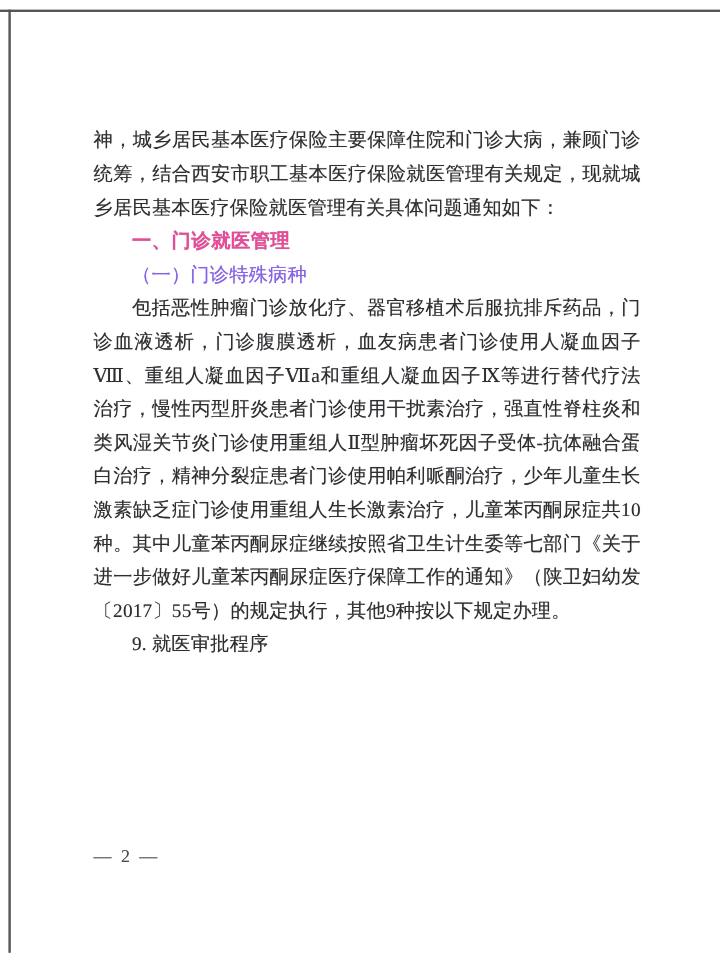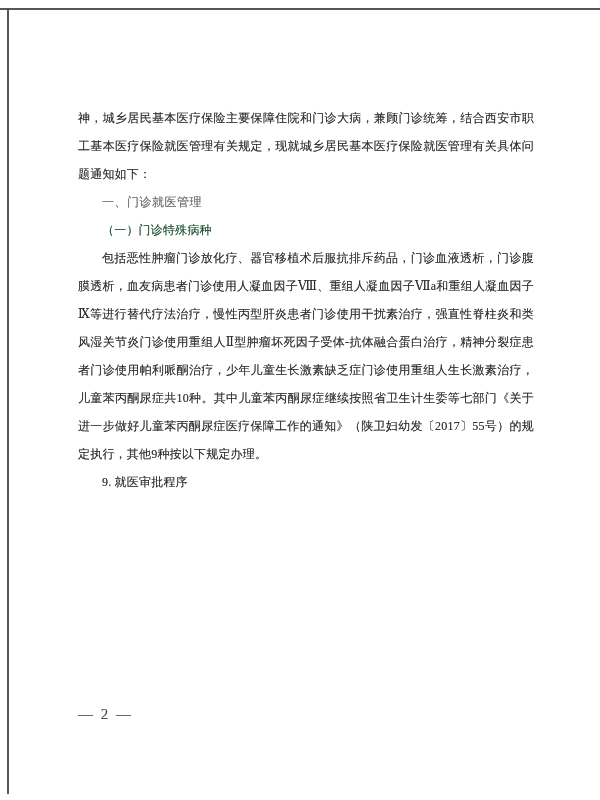--- a/index.html
+++ b/index.html
@@ -29,47 +29,47 @@
     left: 7px;
     width: 2px;
     height: 786px;
     background: #55555a;
   }
   .doc-content {
     position: absolute;
     left: 78px;
     top: 104px;
     width: 456px;
-    font-size: 12px;
+    font-size: 16px;
     line-height: 28px;
     color: #2e2e31;
     text-align: justify;
     text-justify: inter-ideograph;
     letter-spacing: 0.2px;
     text-shadow: 0 0 0.6px rgba(70,70,75,0.55);
   }
   .doc-content p {
     margin: 0;
   }
   .para-cont {
     text-indent: 0;
   }
   .para-body {
     text-indent: 2em;
   }
   .heading-1 {
     text-indent: 2em;
     font-family: "Liberation Sans", "DejaVu Sans", sans-serif;
-    font-weight: normal;
-    color: #737373;
+    font-weight: bold;
+    color: #ec4899;
     letter-spacing: 0.5px;
   }
   .heading-2 {
     text-indent: 2em;
-    color: #14532d;
+    color: #8b5cf6;
   }
   .heading-3 {
     text-indent: 2em;
   }
   .page-number {
     position: absolute;
     left: 78px;
     top: 703px;
     font-size: 15px;
     line-height: 22px;

